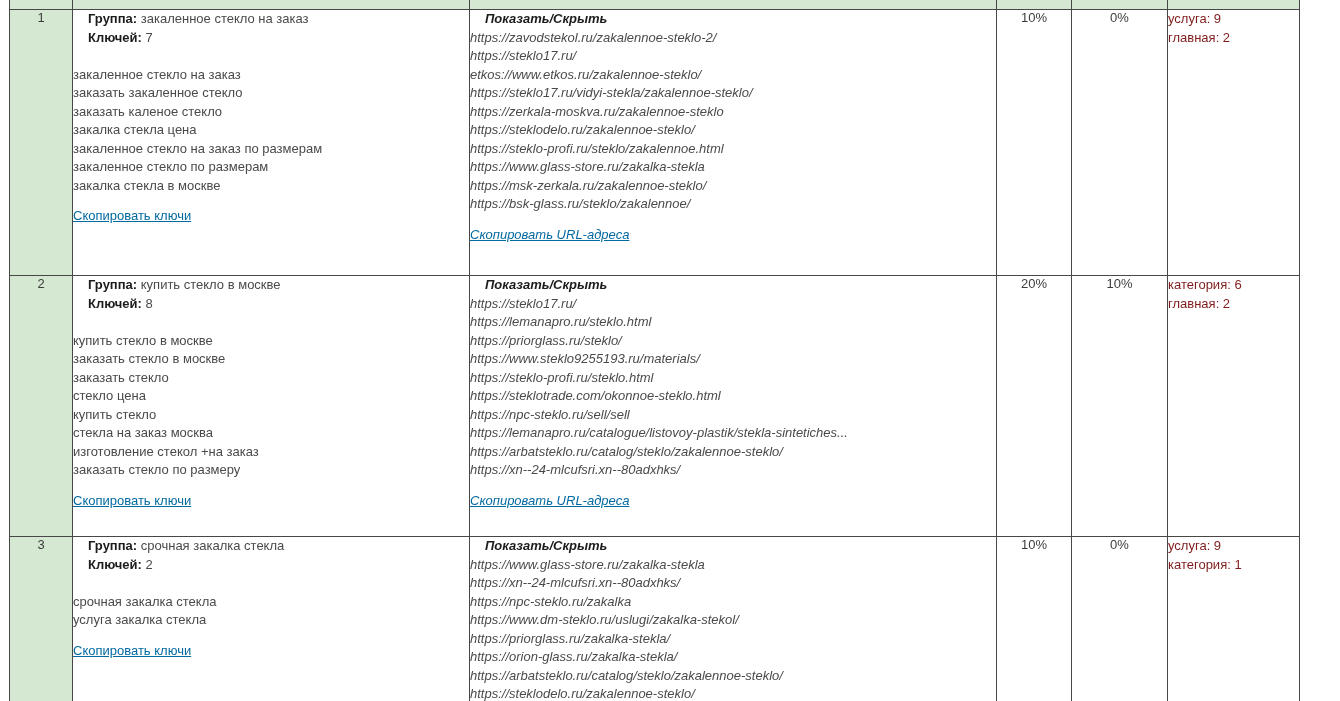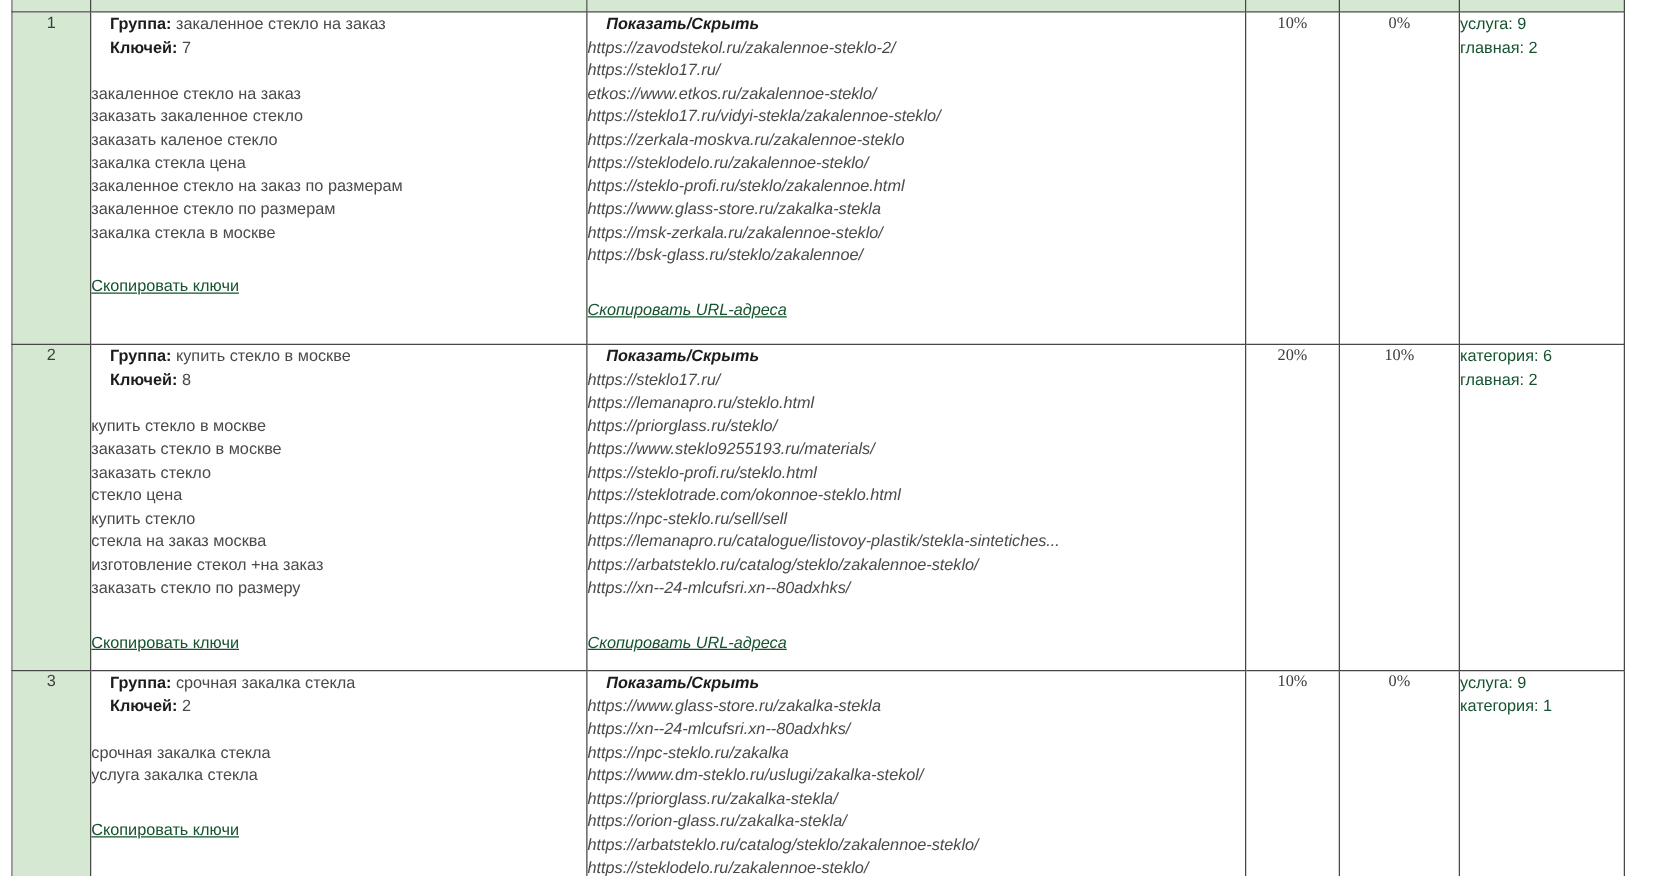--- a/index.html
+++ b/index.html
@@ -41,37 +41,36 @@
     vertical-align:middle;
     color:#3d3d3d;
   }
   td.kw-cell{padding:13px 14px;}
   td.url-cell{padding:12px 12px;font-style:italic;}
   .line{line-height:18.5px; white-space:nowrap;}
   b{color:#1c1c1c;font-weight:700;margin-left:15px;}
   .kw-list{margin-top:18.5px;}
   .copy-link{
     display:inline-block;
-    margin-top:25px;
+    margin-top:12px;
     line-height:18.5px;
-    color:#14532d;
+    color:#0369a1;
     text-decoration:underline;
     cursor:pointer;
   }
   .toggle{cursor:pointer;}
   td.pct-cell{
     text-align:center;
     vertical-align:middle;
     color:#3d3d3d;
-    font-family:Liberation Serif, serif;
   }
   td.pages-cell{
     vertical-align:middle;
     padding:0 8px 0 10px;
-    color:#14532d;
+    color:#7f1d1d;
   }
 </style>
 </head>
 <body>
 
 <div class="viewport">
   <table class="kg">
     <colgroup>
       <col style="width:63px">
       <col style="width:397px">

